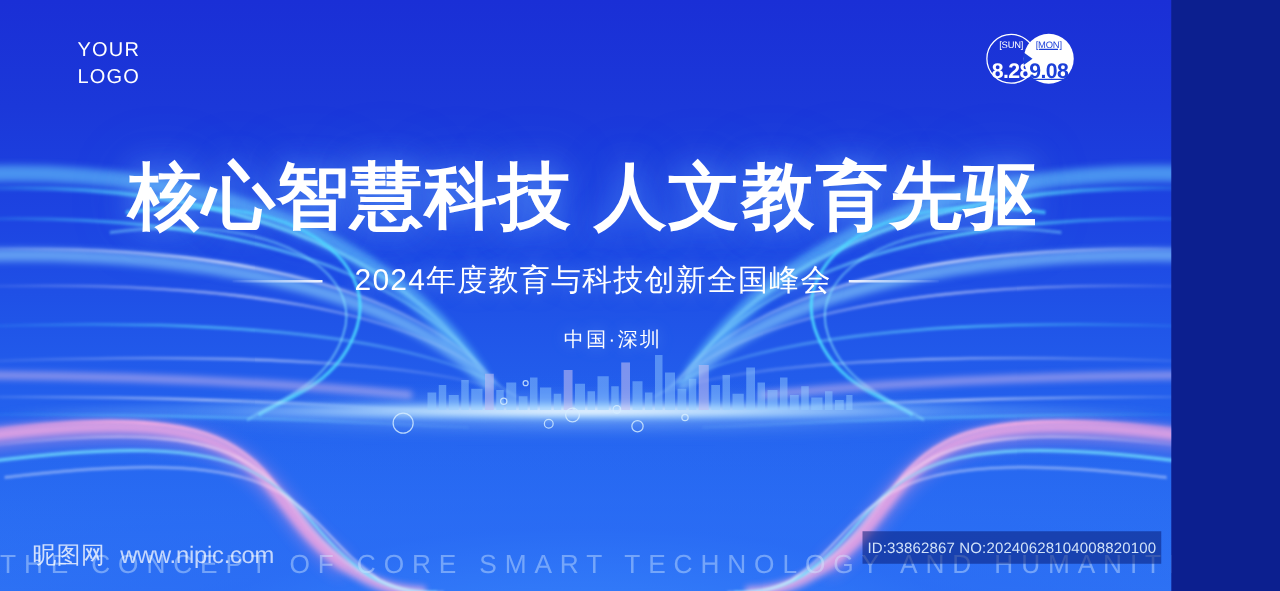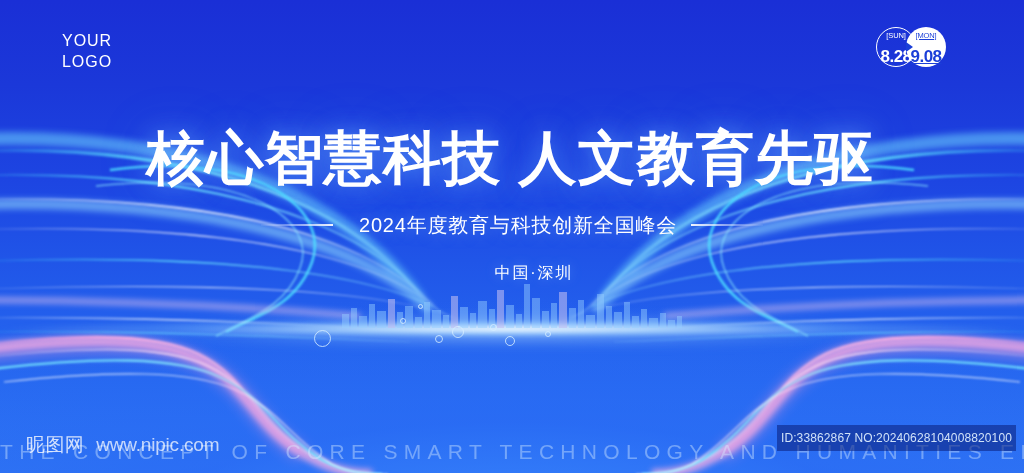--- a/index.html
+++ b/index.html
@@ -1,19 +1,19 @@
 <!DOCTYPE html>
 <html><head>
 <meta charset="utf-8">
 <style>
   * { margin:0; padding:0; box-sizing:border-box; }
   html,body { width:1024px; height:473px; overflow:hidden; background:#0c1f8f; }
 
   .poster{
-    position:relative; width:1024px; height:473px; overflow:hidden;
+    position:relative; width:937px; height:473px; overflow:hidden;
     font-family:"Liberation Sans", sans-serif;
     background:
       radial-gradient(120% 90% at 50% 118%, rgba(60,140,255,.95) 0%, rgba(40,105,245,.55) 32%, rgba(26,60,225,0) 62%),
       linear-gradient(180deg,#1a2fd6 0%,#1b38d9 18%,#1d45e2 38%,#2055e8 55%,#2463ee 72%,#2a6ef2 88%,#2f74f3 100%);
   }
 
   
   .bg-layer{position:absolute;inset:0;pointer-events:none;}
   .bg-layer svg{position:absolute;inset:0;width:100%;height:100%;display:block;}
 
@@ -64,21 +64,21 @@
     white-space:nowrap;
   }
 
   .subwrap{
     position:absolute; left:0; right:0; top:212px;
     display:flex; align-items:center; justify-content:center; gap:14px;
   }
   .subline{width:72px; height:1.4px; background:linear-gradient(90deg,rgba(255,255,255,.05),rgba(255,255,255,.92));}
   .subline.r{background:linear-gradient(90deg,rgba(255,255,255,.92),rgba(255,255,255,.05));}
   .subtitle{
-    color:#ffffff; font-size:20px; line-height:26px; font-weight:400; letter-spacing:.04em; white-space:nowrap;
+    color:#ffffff; font-size:24px; line-height:26px; font-weight:400; letter-spacing:.04em; white-space:nowrap;
     text-shadow:0 0 14px rgba(140,200,255,.5);
     margin-left:12px;
   }
 
   .location{
     position:absolute; left:0; right:0; top:262px; text-align:center;
     color:#ffffff; font-size:16px; line-height:22px; letter-spacing:.12em;
     text-shadow:0 0 12px rgba(140,200,255,.45);
     padding-left:44px;
   }

